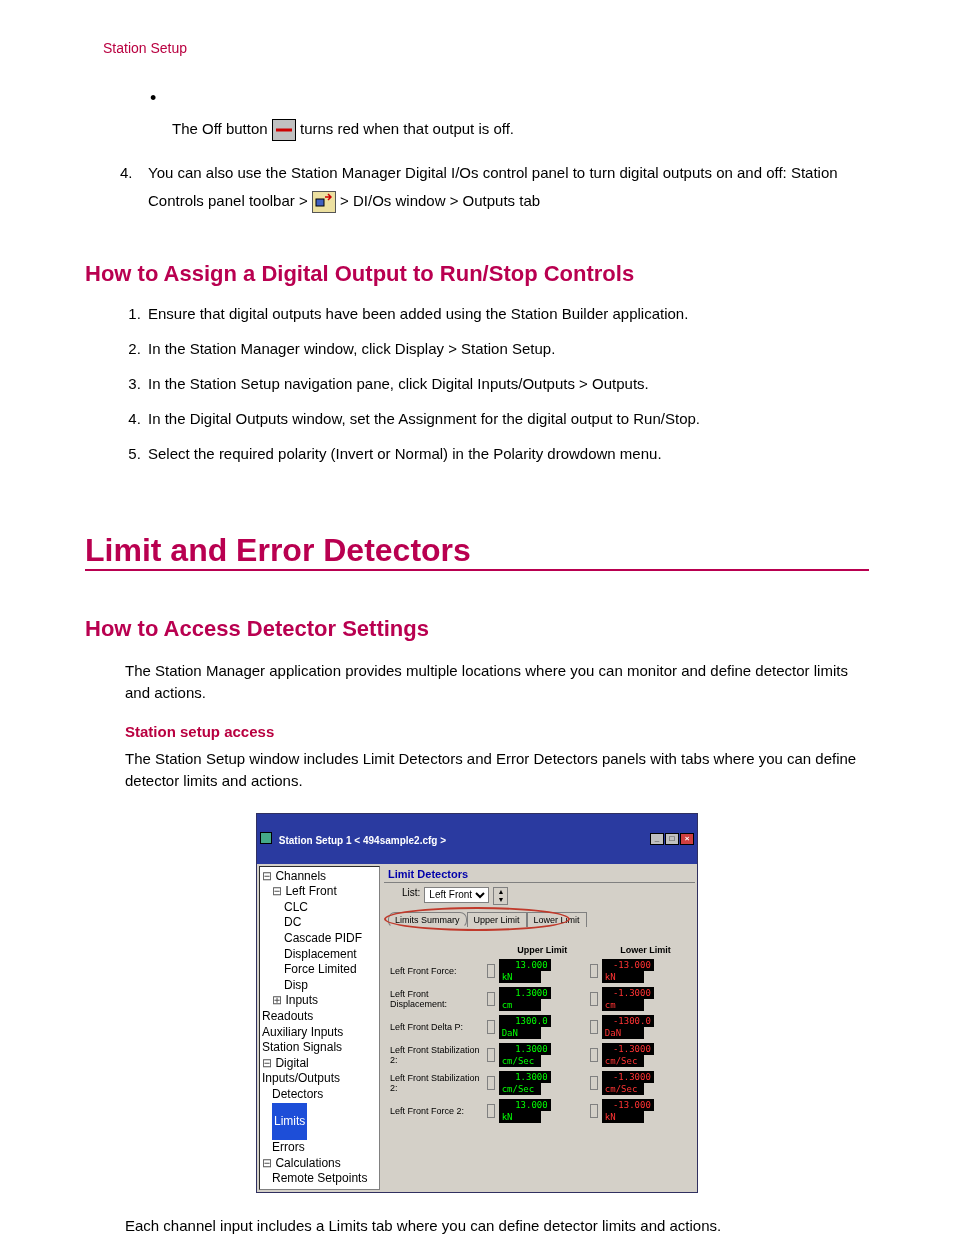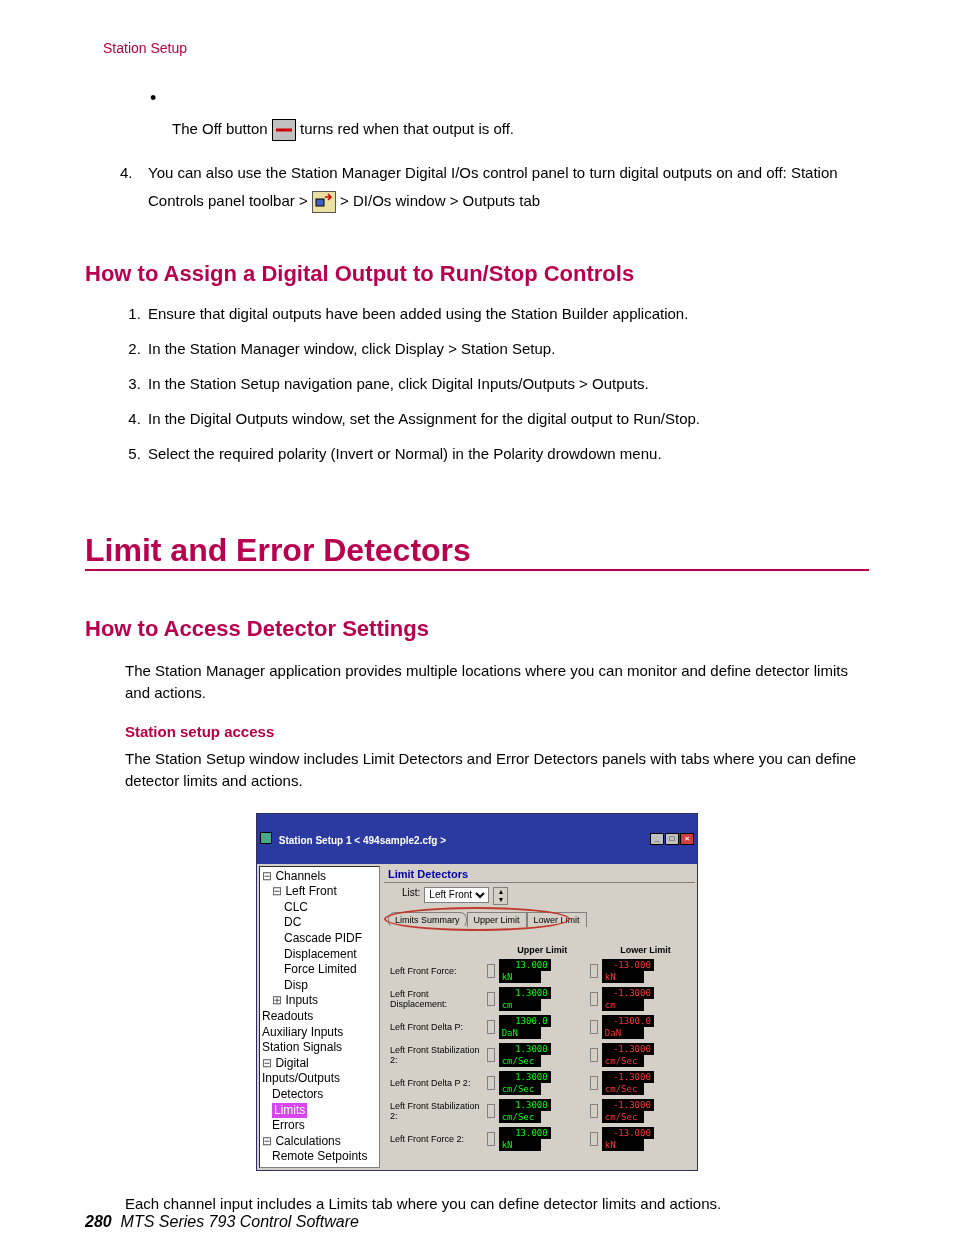--- a/index.html
+++ b/index.html
@@ -136,21 +136,21 @@
   .shot-body { display:flex; }
   .tree {
     width: 115px;
     background:#fff;
     border:1px inset #808080;
     margin:2px;
     padding:2px 2px;
     font-size:12px;
     line-height:1.3;
   }
-  .tree .hl { background:#d946ef; color:#fff; padding:0 2px; display:inline-block;}
+  .tree .hl { background:#1d4ed8; color:#fff; padding:11px 2px; display:inline-block;}
   .tree .ind1 { padding-left:10px; }
   .tree .ind2 { padding-left:22px; }
   .panel {
     flex:1;
     margin:2px;
     padding:0;
   }
   .panel-title {
     color:#00a;
     font-weight:bold;
@@ -351,27 +351,20 @@
                   <td><span class="val neg">-1300.0</span><span class="unit neg">DaN</span></td>
                 </tr>
                 <tr>
                   <td>Left Front Stabilization 2:</td>
                   <td><span class="slider"></span></td>
                   <td><span class="val">1.3000</span><span class="unit">cm/Sec</span></td>
                   <td><span class="slider"></span></td>
                   <td><span class="val neg">-1.3000</span><span class="unit neg">cm/Sec</span></td>
                 </tr>
                 <tr>
-                  <td>Left Front Delta P 2:</td>
-                  <td><span class="slider"></span></td>
-                  <td><span class="val">1.3000</span><span class="unit">cm/Sec</span></td>
-                  <td><span class="slider"></span></td>
-                  <td><span class="val neg">-1.3000</span><span class="unit neg">cm/Sec</span></td>
-                </tr>
-                <tr>
                   <td>Left Front Stabilization 2:</td>
                   <td><span class="slider"></span></td>
                   <td><span class="val">1.3000</span><span class="unit">cm/Sec</span></td>
                   <td><span class="slider"></span></td>
                   <td><span class="val neg">-1.3000</span><span class="unit neg">cm/Sec</span></td>
                 </tr>
                 <tr>
                   <td>Left Front Force 2:</td>
                   <td><span class="slider"></span></td>
                   <td><span class="val">13.000</span><span class="unit">kN</span></td>

